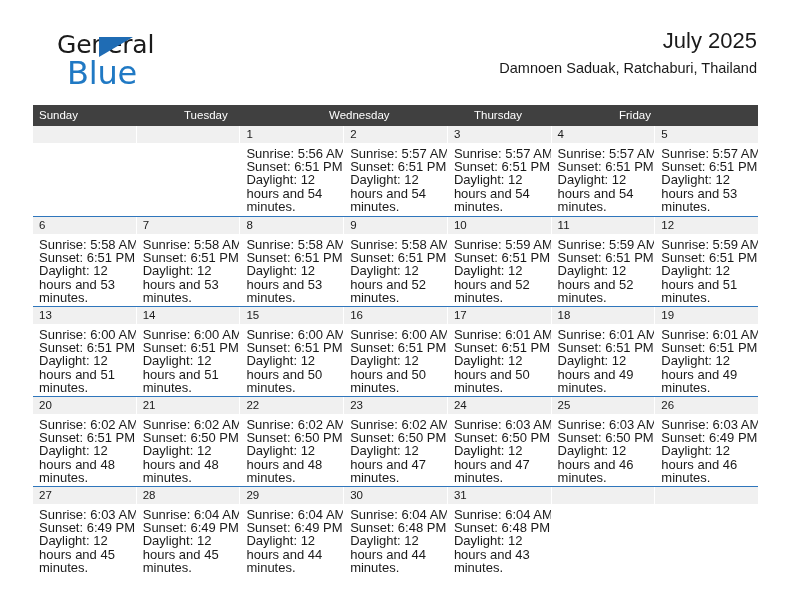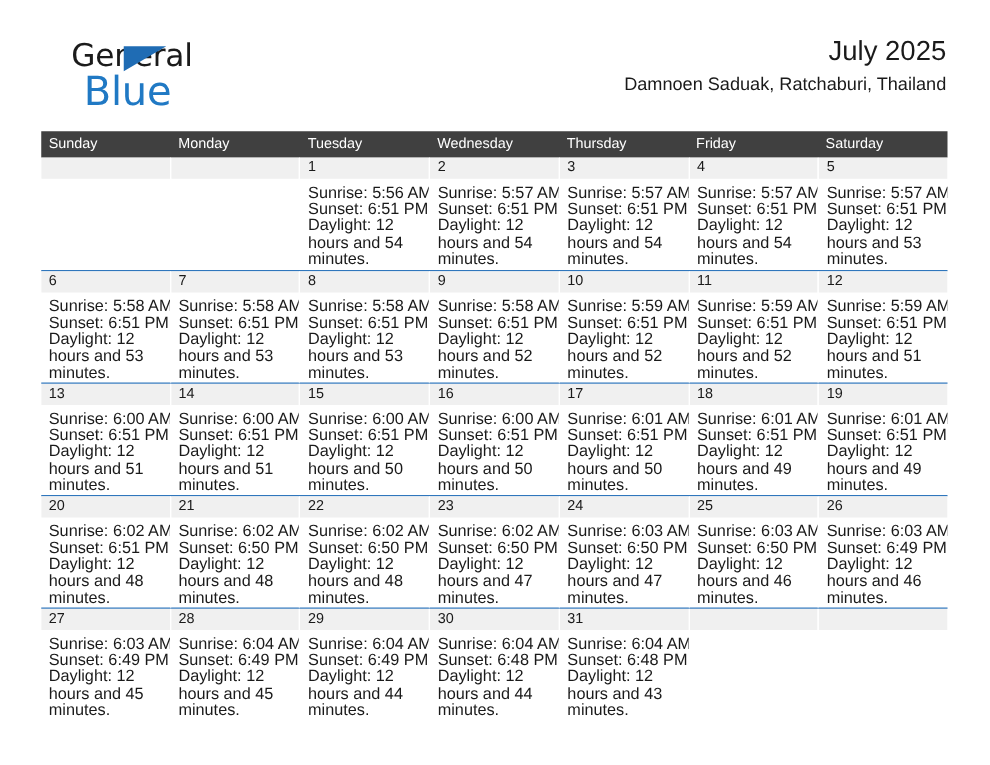--- a/index.html
+++ b/index.html
@@ -180,26 +180,24 @@
       <div class="cal-title">July 2025</div>
       <div class="cal-subtitle">Damnoen Saduak, Ratchaburi, Thailand</div>
     </div>
 
   </div>
 
   <div class="calendar">
 
     <div class="weekdays">
       <div class="weekday">Sunday</div>
-      <div class="weekday">Monday</div>
       <div class="weekday">Tuesday</div>
       <div class="weekday">Wednesday</div>
       <div class="weekday">Thursday</div>
       <div class="weekday">Friday</div>
-      <div class="weekday">Saturday</div>
     </div>
 
     <div id="weeks-container">
         <div class="week">
           <div class="day empty">
             <div class="day-number"></div>
           </div>
           <div class="day empty">
             <div class="day-number"></div>
           </div>

